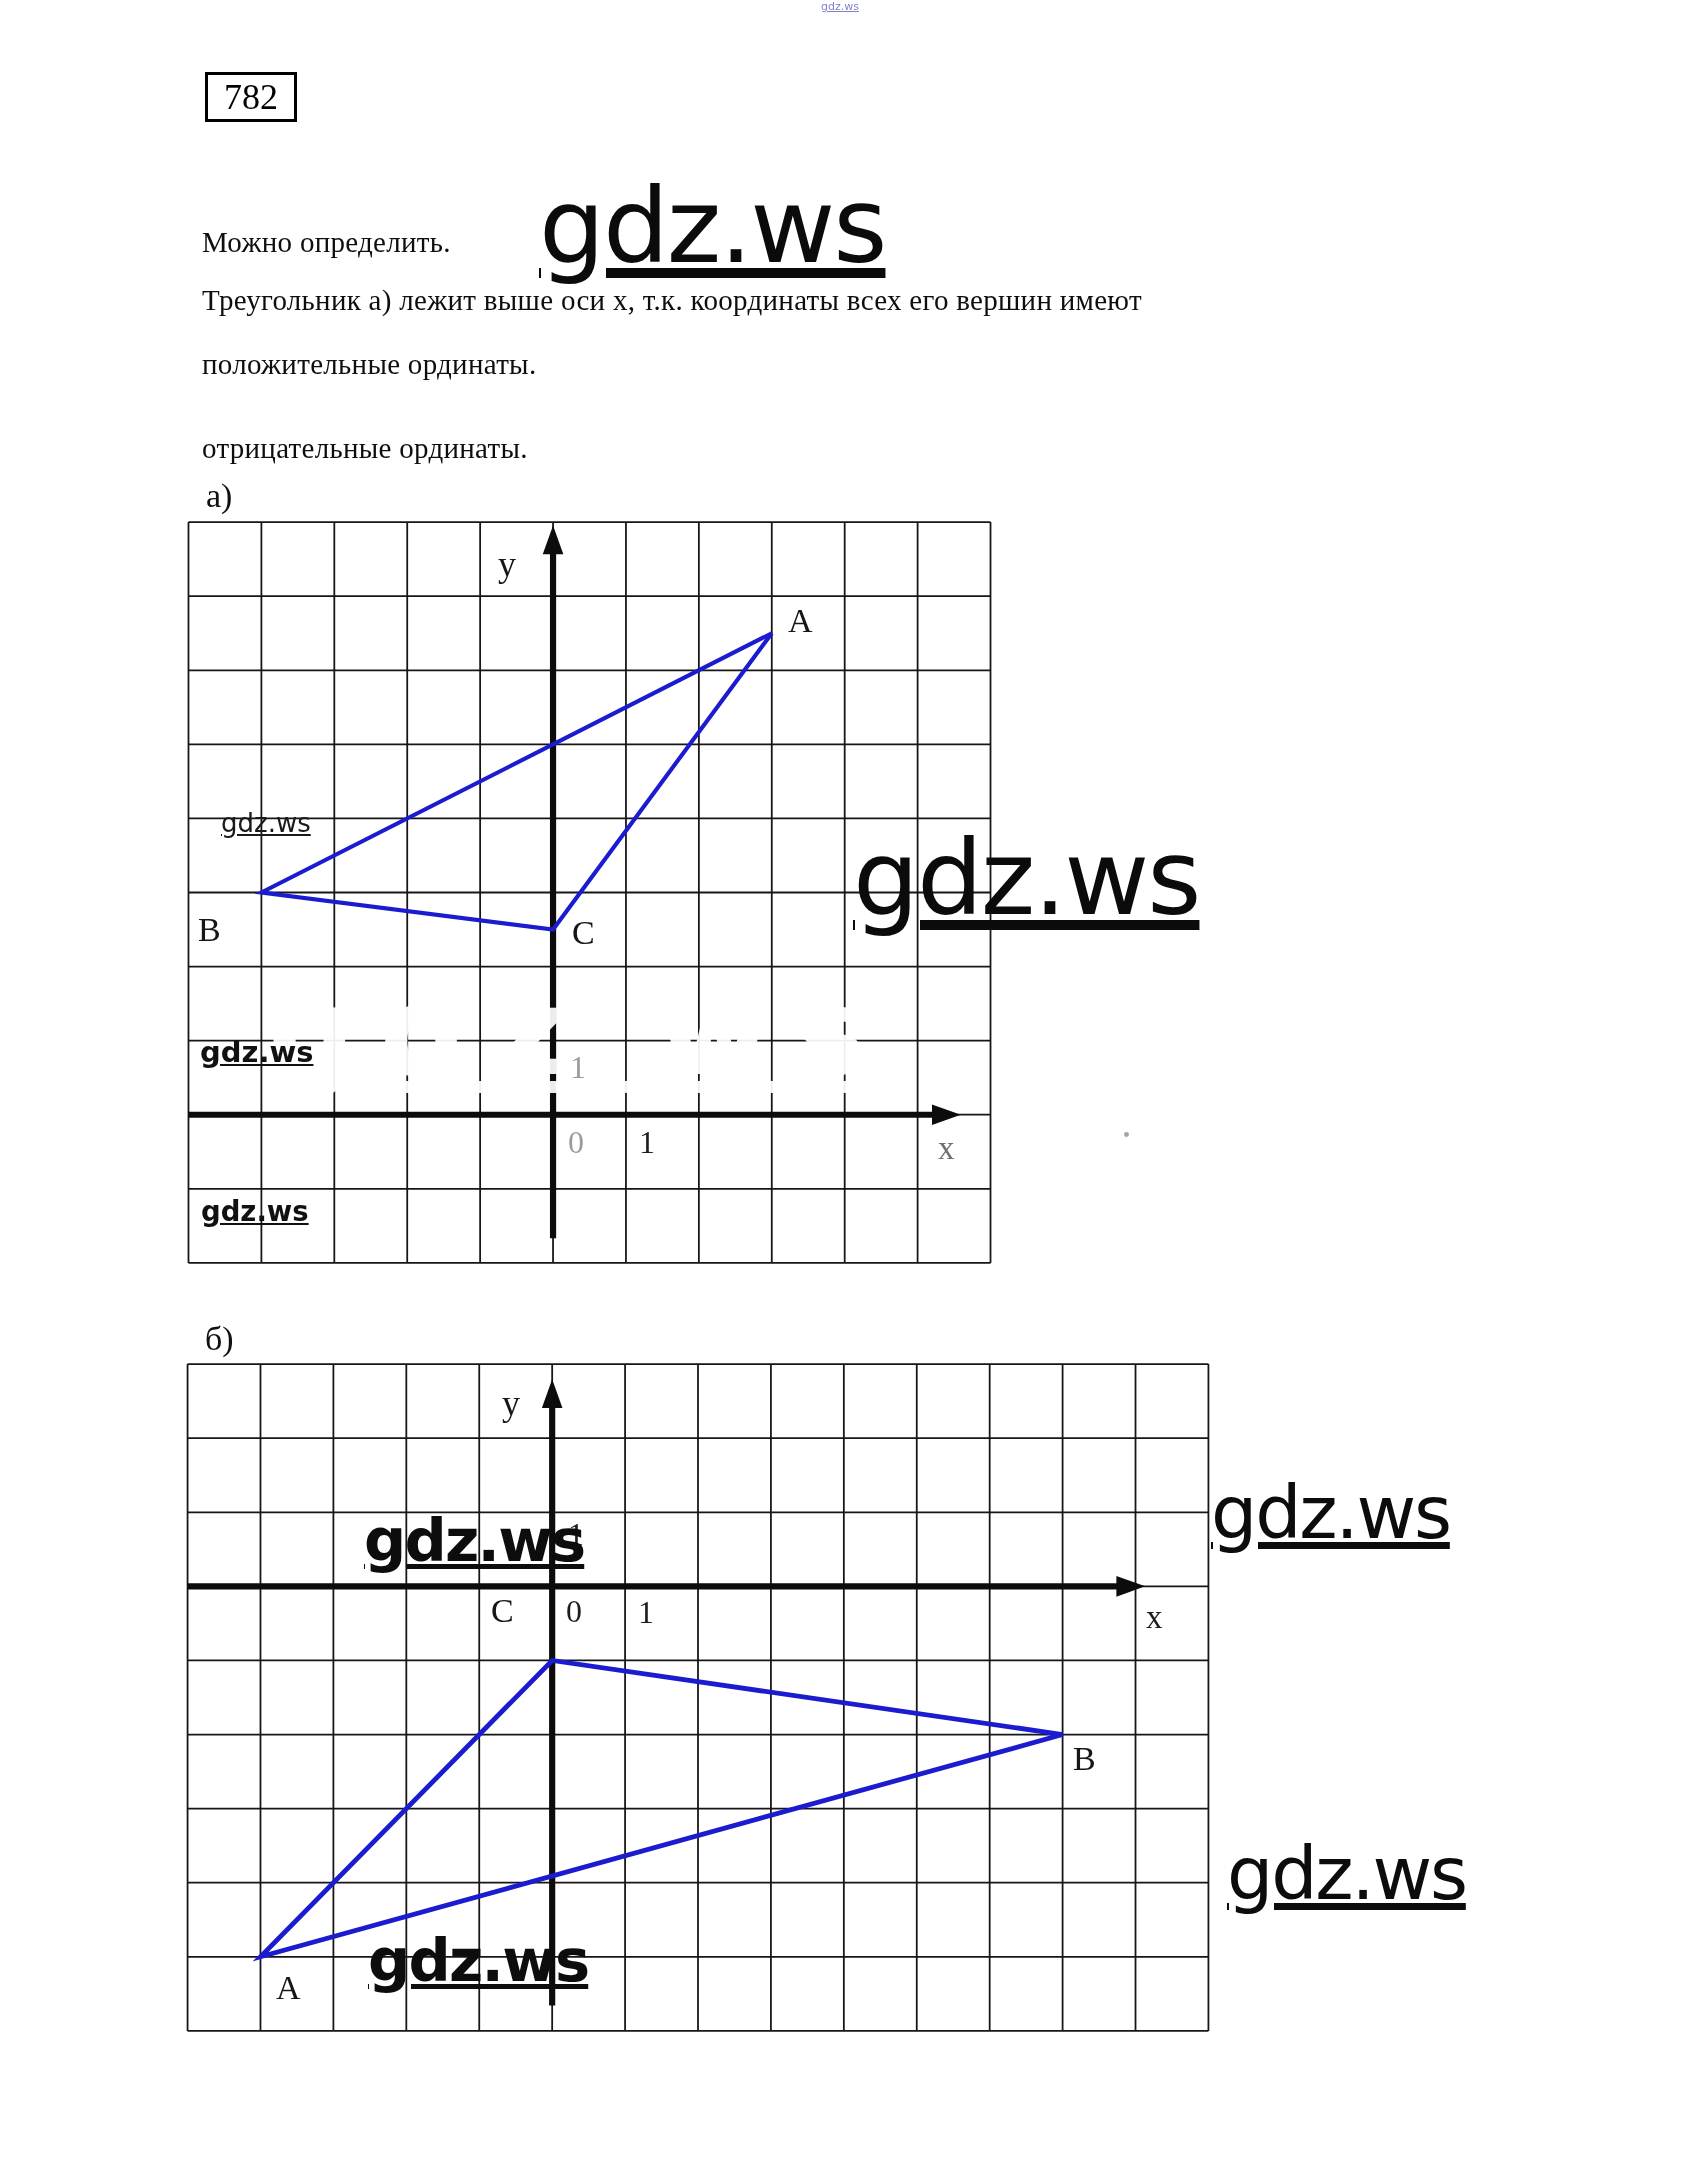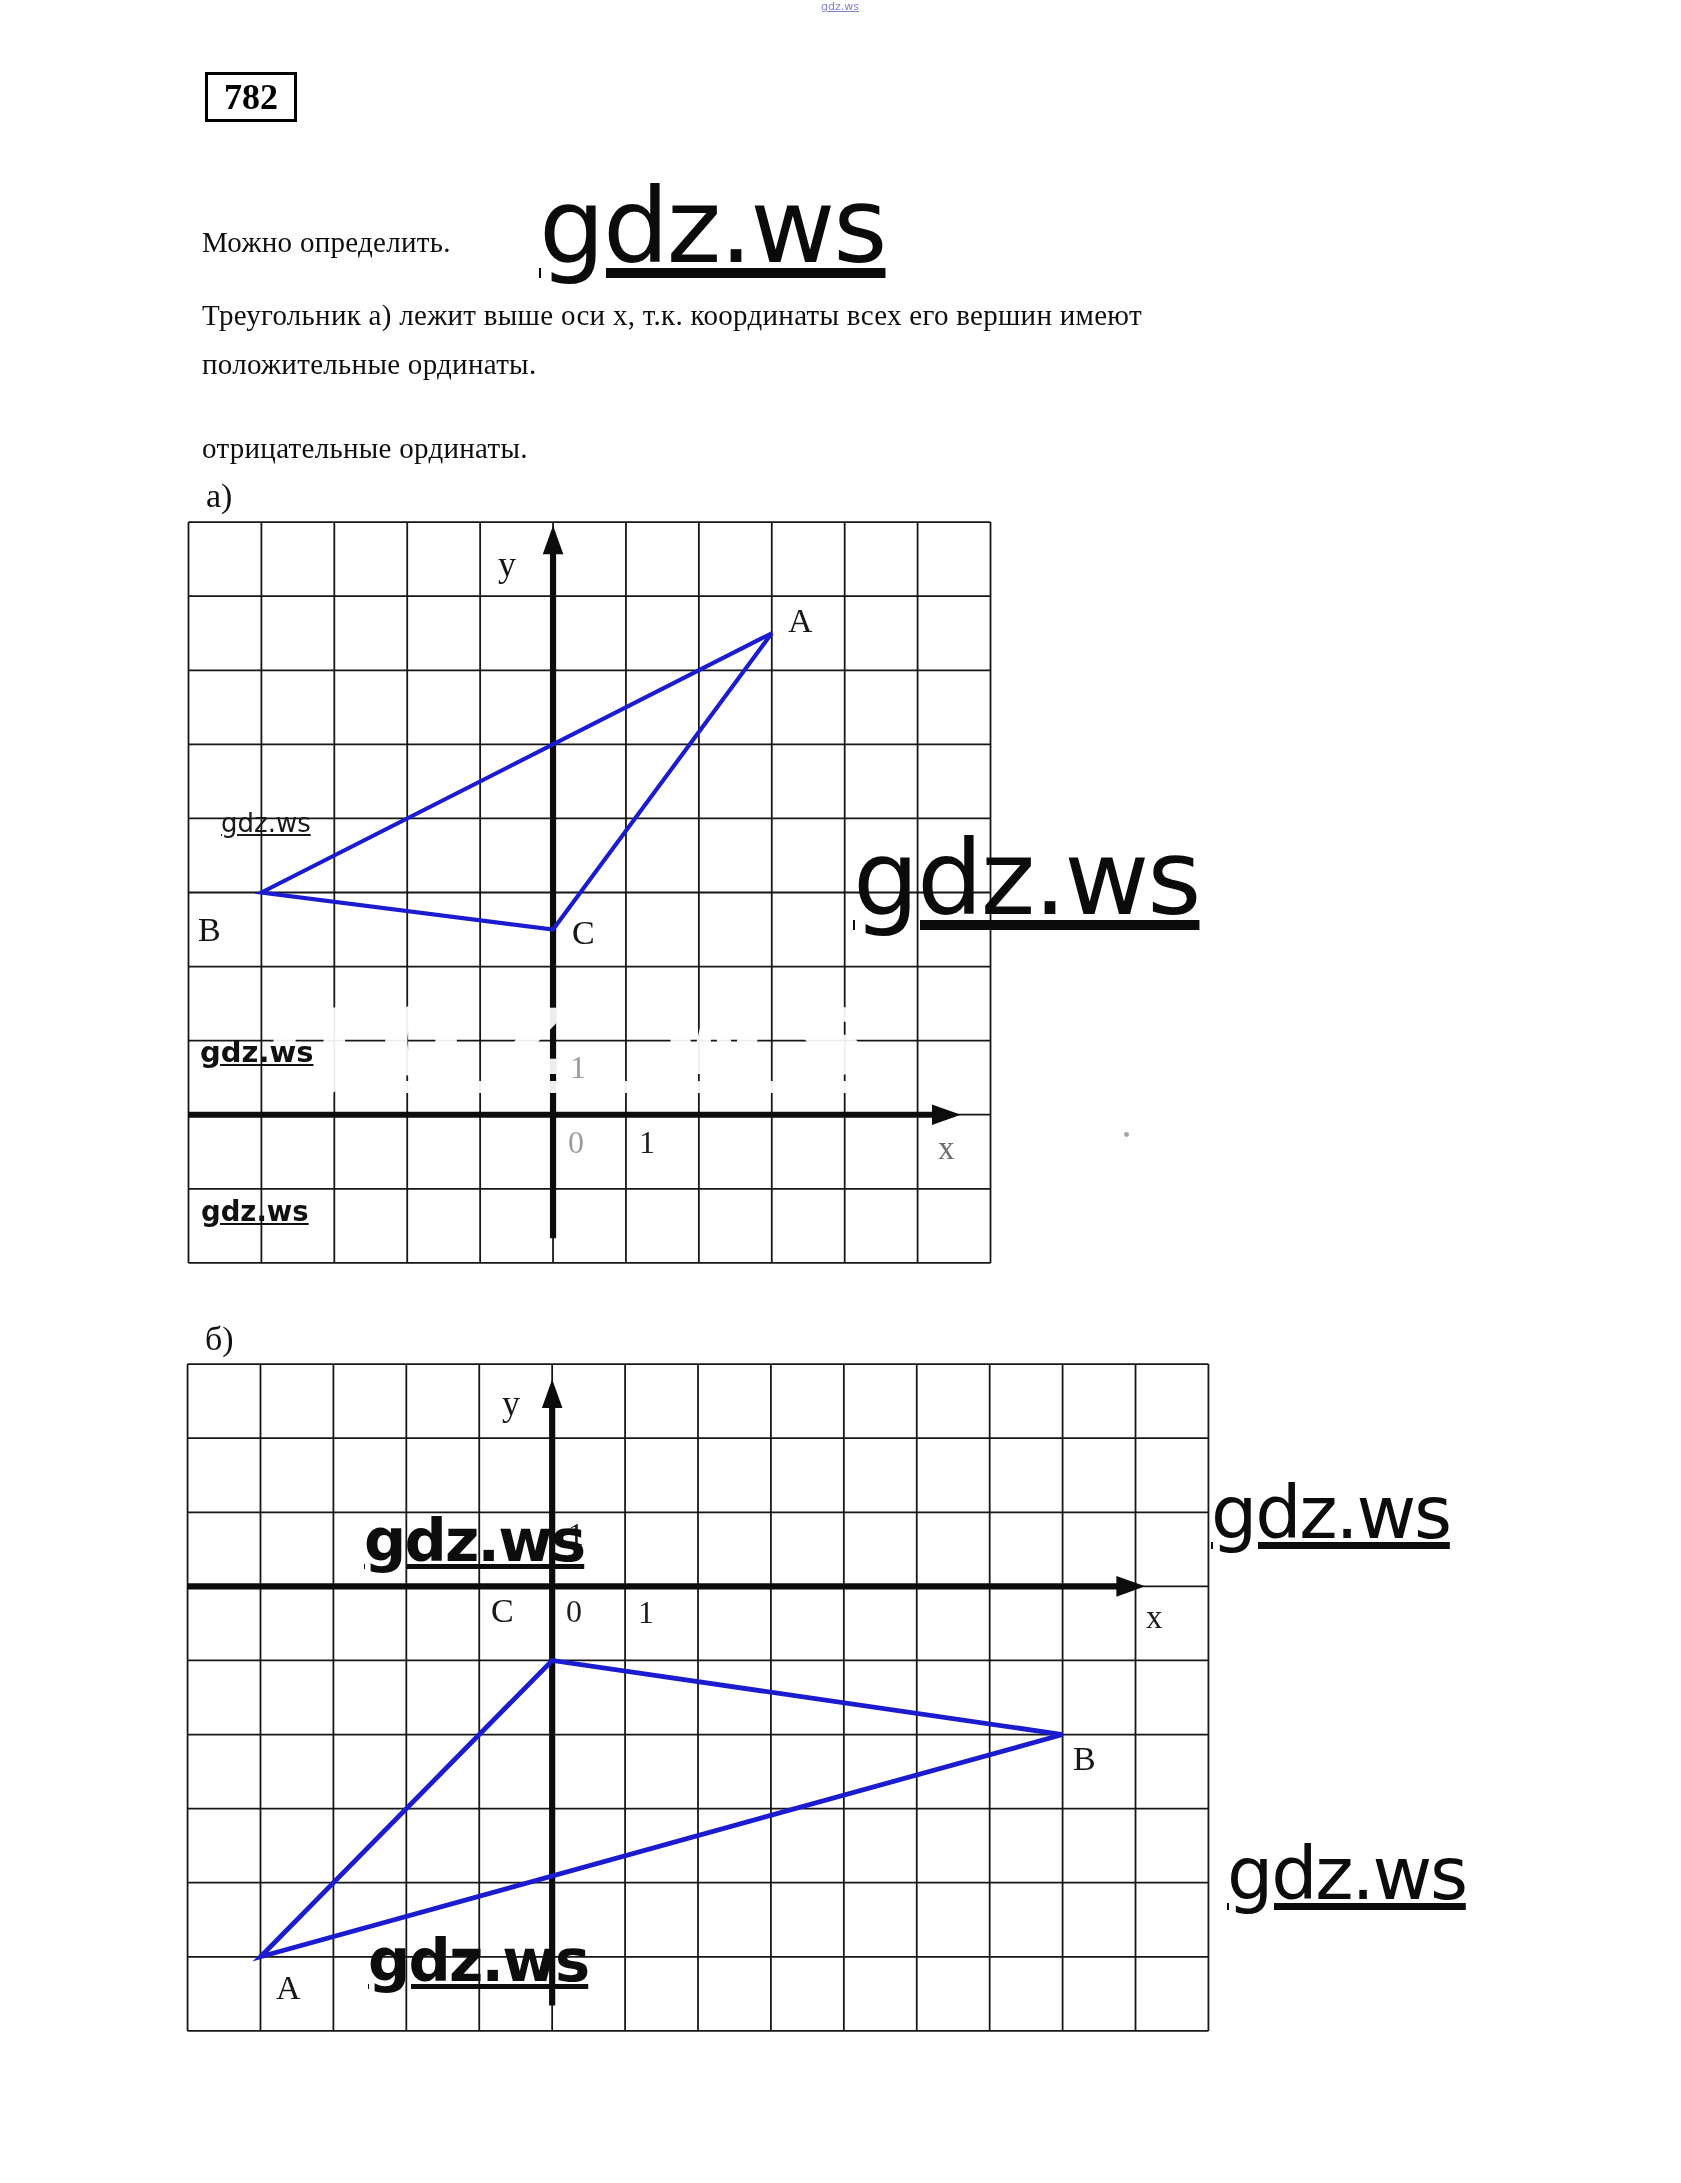--- a/index.html
+++ b/index.html
@@ -1,42 +1,42 @@
 <!DOCTYPE html>
 <html style="font-size:11px"><head>
 <meta charset="utf-8">
 <style>
   html,body{margin:0;padding:0;background:#e8e8e8;}
   .canvas{position:relative;width:1682px;height:2183px;background:#ffffff;overflow:hidden;
           font-family:"Liberation Serif",serif;}
   .canvas *{box-sizing:border-box;}
   .pbox{position:absolute;left:205px;top:72px;width:92px;height:50px;border:3.4px solid #000;
         display:flex;align-items:center;justify-content:center;
-        font-weight:bold;font-size:36px;color:#000;z-index:3;}
+        font-weight:normal;font-size:36px;color:#000;z-index:3;}
   .sol-line{position:absolute;left:202px;font-size:29px;line-height:1.15;color:#0e0e0e;
             white-space:pre;letter-spacing:0.01em;z-index:3;}
   .caption{position:absolute;font-size:34px;color:#101010;z-index:3;line-height:1;}
   .glabel{position:absolute;line-height:1;white-space:pre;z-index:3;
           font-family:"Liberation Serif",serif;}
   .wm{position:absolute;font-family:"DejaVu Sans",sans-serif;line-height:0.95;white-space:pre;z-index:4;text-decoration:underline;}
   .wm-ghost{z-index:2;}
   .fig-svg{position:absolute;overflow:visible;z-index:1;}
   .speck{position:absolute;width:4.8px;height:4.8px;border-radius:50%;background:#8f8f8f;opacity:.8;z-index:3;}
 </style>
 </head>
 <body>
 
 <div class="canvas">
 
   <div class="pbox">
     <span>782</span>
   </div>
 
   <div class="sol-line" style="top:226px">Можно определить.</div>
-  <div class="sol-line" style="top:299px">Треугольник а) лежит выше оси х, т.к. координаты всех его вершин имеют</div>
+  <div class="sol-line" style="top:284px">Треугольник а) лежит выше оси х, т.к. координаты всех его вершин имеют</div>
   <div class="sol-line" style="top:348px">положительные ординаты.</div>
   <div class="sol-line" style="top:432px">отрицательные ординаты.</div>
 
   <div class="caption" style="left:206px;top:479px">а)</div>
   <div class="caption" style="left:205px;top:1322px">б)</div>
 
   <div id="gen-layer">
       <svg width="811" height="749" viewBox="-6 -6 1181.3 1092" class="fig-svg" style="left: 184px; top: 518px;">
         <line x1="0" y1="0" x2="1169.3" y2="0" stroke="#161616" stroke-width="2.6"></line>
         <line x1="0" y1="108" x2="1169.3" y2="108" stroke="#161616" stroke-width="2.6"></line>

